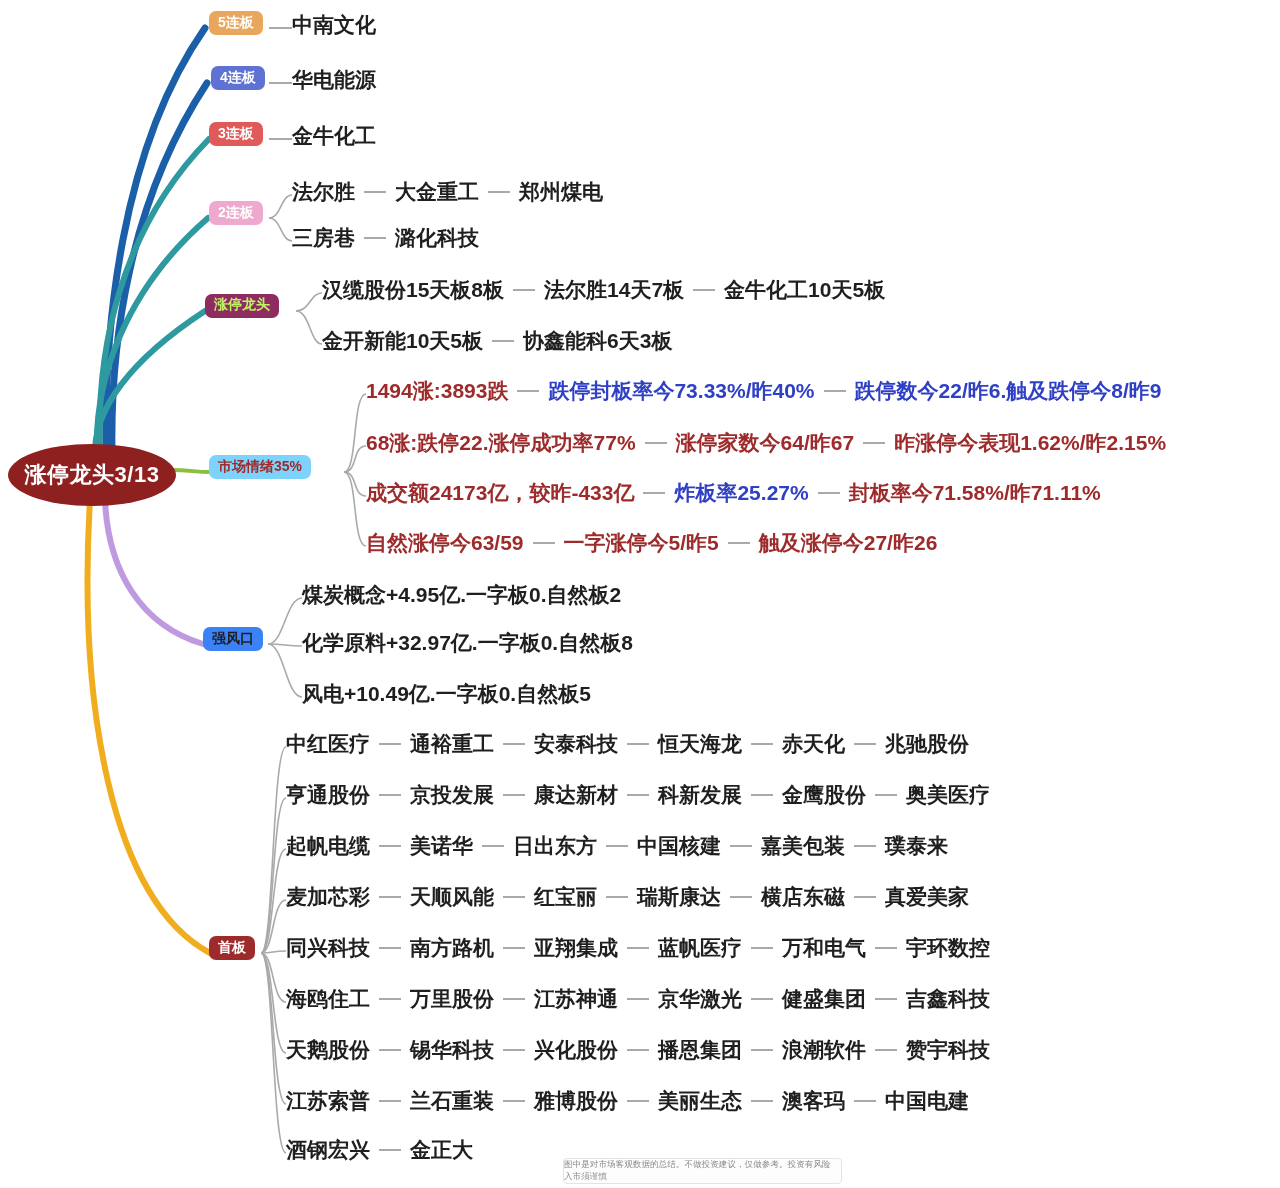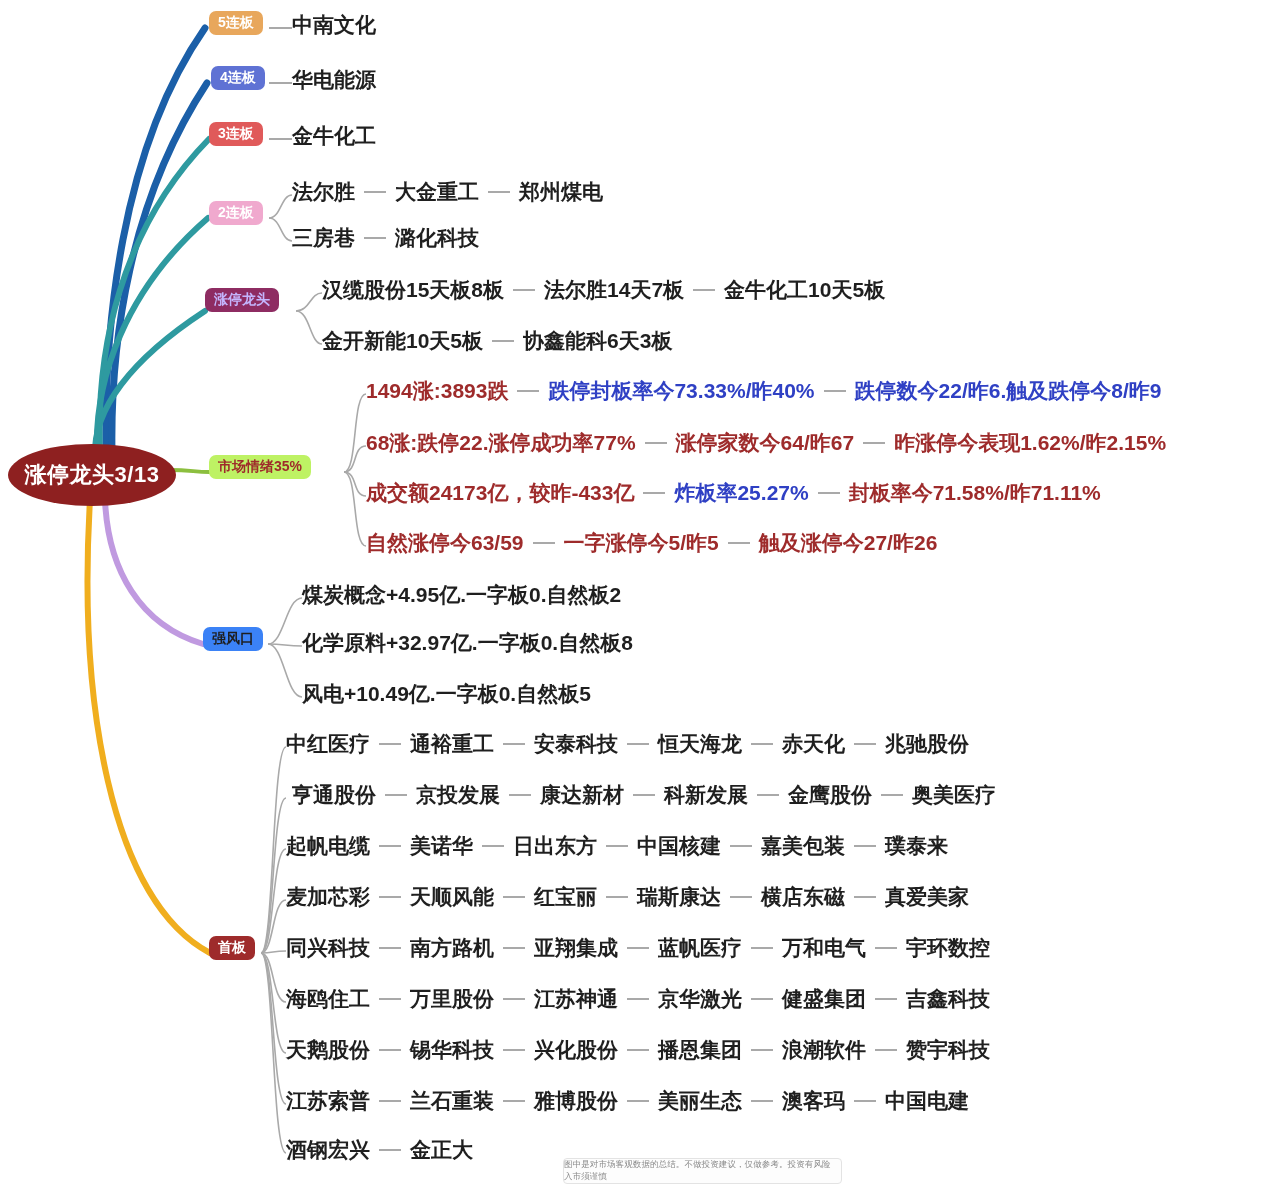--- a/index.html
+++ b/index.html
@@ -137,22 +137,22 @@
     <path d="M261,953 C274,953 272,1104 286,1104" stroke="#a9a9a9" stroke-width="1.6" fill="none"></path>
     <path d="M261,953 C274,953 272,1153 286,1153" stroke="#a9a9a9" stroke-width="1.6" fill="none"></path>
   </svg>
 
   <div class="node root-node">涨停龙头3/13</div>
 
   <div class="node chip c-orange" style="left: 209px; top: 11px; background: rgb(232, 167, 92); color: rgb(255, 255, 255);">5连板</div>
   <div class="node chip c-blue" style="left: 211px; top: 66px; background: rgb(95, 114, 212); color: rgb(255, 255, 255);">4连板</div>
   <div class="node chip c-red" style="left: 209px; top: 122px; background: rgb(224, 90, 90); color: rgb(255, 255, 255);">3连板</div>
   <div class="node chip c-pink" style="left: 209px; top: 201px; background: rgb(240, 169, 206); color: rgb(255, 255, 255);">2连板</div>
-  <div class="node chip c-purple" style="left: 205px; top: 288px; background: rgb(142, 44, 98); color: #c4b5fd;">涨停龙头</div>
-  <div class="node chip c-peach" style="left: 209px; top: 455px; background: #bef264; color: rgb(158, 43, 43);">市场情绪35%</div>
+  <div class="node chip c-purple" style="left: 205px; top: 294px; background: rgb(142, 44, 98); color: #bef264; font-family: Liberation Mono, monospace;">涨停龙头</div>
+  <div class="node chip c-peach" style="left: 209px; top: 455px; background: #7dd3fc; color: rgb(158, 43, 43);">市场情绪35%</div>
   <div class="node chip c-magenta" style="left: 203px; top: 627px; background: #3b82f6; color: rgb(30, 30, 30);">强风口</div>
   <div class="node chip c-darkred" style="left: 209px; top: 936px; background: rgb(158, 43, 43); color: rgb(255, 255, 255);">首板</div>
 
   <div class="leafrow" style="left:292px; top:14px;">
       <span class="seg t-black">中南文化</span>
     </div>
   <div class="leafrow" style="left:292px; top:69px;">
       <span class="seg t-black">华电能源</span>
     </div>
   <div class="leafrow" style="left:292px; top:125px;">
@@ -228,21 +228,21 @@
       <span class="seg t-black">通裕重工</span>
       <span class="dash"></span>
       <span class="seg t-black">安泰科技</span>
       <span class="dash"></span>
       <span class="seg t-black">恒天海龙</span>
       <span class="dash"></span>
       <span class="seg t-black">赤天化</span>
       <span class="dash"></span>
       <span class="seg t-black">兆驰股份</span>
     </div>
-  <div class="leafrow" style="left:292px; top:784px;">
+  <div class="leafrow" style="left:286px; top:784px;">
       <span class="seg t-black">亨通股份</span>
       <span class="dash"></span>
       <span class="seg t-black">京投发展</span>
       <span class="dash"></span>
       <span class="seg t-black">康达新材</span>
       <span class="dash"></span>
       <span class="seg t-black">科新发展</span>
       <span class="dash"></span>
       <span class="seg t-black">金鹰股份</span>
       <span class="dash"></span>

